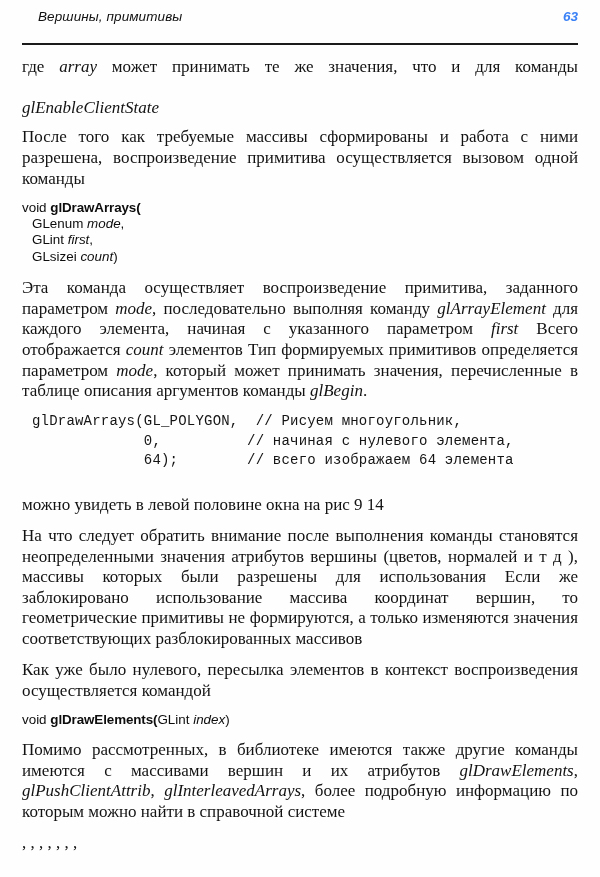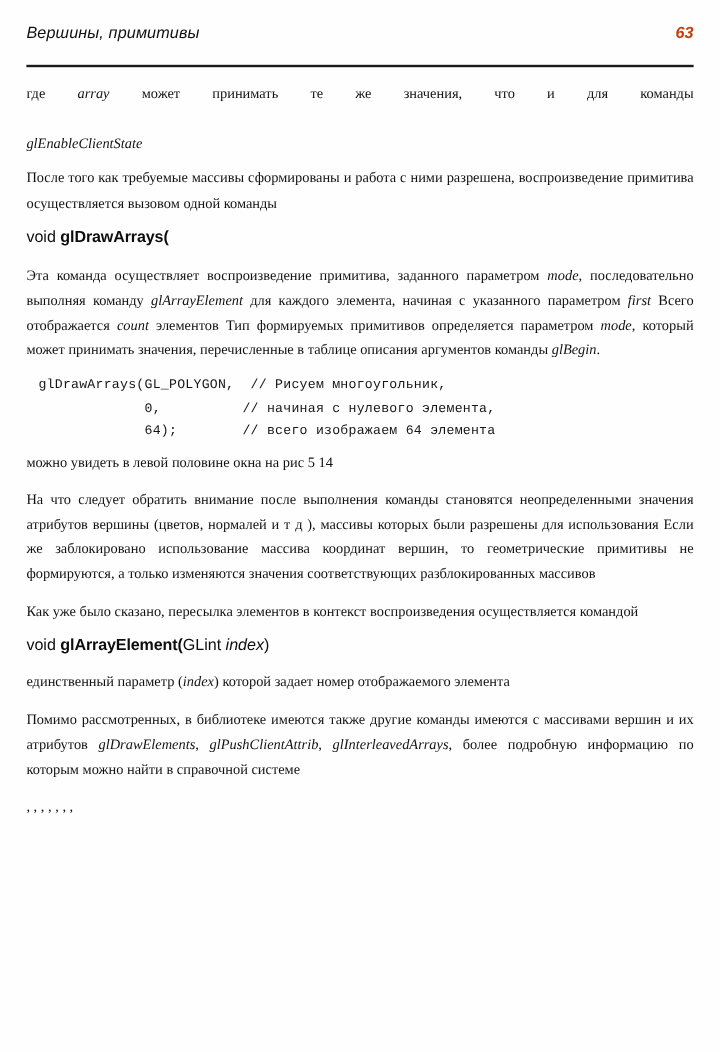--- a/index.html
+++ b/index.html
@@ -25,55 +25,56 @@
     box-sizing: border-box;
     padding: 0 22px 0 22px;
     background: #fefefe;
   }
 
   
   .header {
     position: relative;
     height: 34px;
     display: flex;
-    align-items: flex-end;
+    align-items: center;
     justify-content: space-between;
-    padding-bottom: 19px;
+    padding-bottom: 8px;
+    margin-left: 16px;
   }
   .header-title {
     font-family: "Liberation Sans", "DejaVu Sans", sans-serif;
     font-style: italic;
     font-size: 13.5px;
     letter-spacing: 0.1px;
     color: #101010;
     line-height: 1;
   }
   .header-folio {
     font-family: "Liberation Sans", "DejaVu Sans", sans-serif;
     font-style: italic;
     font-weight: 600;
     font-size: 13.5px;
-    color: #c2410c;
+    color: #3b82f6;
     line-height: 1;
   }
   .header-rule {
     height: 1.6px;
     background: #1a1a1a;
     margin: 1px 0 0 0;
     width: 100%;
   }
 
   
   .content {
     padding-top: 12px;
   }
 
   p.body {
     margin: 0 0 10.5px 0;
-    font-size: 12px;
+    font-size: 17px;
     line-height: 20.6px;
     text-align: justify;
     text-justify: inter-word;
     hyphens: manual;
   }
   p.body.tight {
     margin-bottom: 9px;
   }
   p.body i, p.body em {
     font-style: italic;
@@ -102,24 +103,24 @@
   .sig .ptype { font-weight: 400; }
   .sig .pname { font-style: italic; }
   .sig-line { white-space: pre; }
   .sig-params .sig-line { padding-left: 10px; }
   .sig.block { margin-top: 2px; margin-bottom: 13px; }
   .sig.inline { margin-top: 2px; margin-bottom: 12px; }
 
   
   .code {
     font-family: "Liberation Mono", "DejaVu Sans Mono", monospace;
-    font-size: 11px;
+    font-size: 14px;
     line-height: 19.5px;
     white-space: pre;
-    margin: 4px 0 4px 0;
+    margin: 4px 0 24px 0;
     padding-left: 10px;
     color: #141414;
     letter-spacing: 0.2px;
   }
 </style>
 </head>
 <body>
 
 <div class="page">
 
@@ -135,39 +136,43 @@
       <span class="justified-loose" style="display:block;">
         <span>где </span><em>array</em><span> может принимать те же значения, что и для команды</span>
       </span>
       <em>glEnableClientState</em>
     </p>
 
     <p class="body">После того как требуемые массивы сформированы и работа с ними разрешена, воспроизведение примитива осуществляется вызовом одной команды</p>
 
     <div class="sig block">
       <div class="sig-line"><span class="ret">void </span><span class="fname">glDrawArrays(</span></div>
+      <div class="sig-params">
+        <div class="sig-line"><span class="ptype">GLenum </span><span class="pname">mode</span><span>,</span></div>
+        <div class="sig-line"><span class="ptype">GLint </span><span class="pname">first</span><span>,</span></div>
+        <div class="sig-line"><span class="ptype">GLsizei </span><span class="pname">count</span><span>)</span></div>
+      </div>
     </div>
 
     <p class="body"><span>Эта команда осуществляет воспроизведение примитива, заданного параметром </span><em>mode</em><span>, последовательно выполняя команду </span><em>glArrayElement</em><span> для каждого элемента, начиная с указанного параметром </span><em>first</em><span> Всего отображается </span><em>count</em><span> элементов Тип формируемых примитивов определяется параметром </span><em>mode</em><span>, который может принимать значения, перечисленные в таблице описания аргументов команды </span><em>glBegin</em><span>.</span></p>
 
 
     <div class="code"><span class="code-line">glDrawArrays(GL_POLYGON,  // Рисуем многоугольник,</span>
 <span class="code-line">             0,          // начиная с нулевого элемента,</span>
 <span class="code-line">             64);        // всего изображаем 64 элемента</span></div>
 
-    <p class="body">можно увидеть в левой половине окна на рис  5 14</p>
+    <p class="body">можно увидеть в левой половине окна на рис  9 14</p>
 
     <p class="body">На что следует обратить внимание  после выполнения команды становятся неопределенными значения атрибутов вершины (цветов, нормалей и т д ), массивы которых были разрешены для использования  Если же заблокировано использование массива координат вершин, то геометрические примитивы не формируются, а только изменяются значения соответствующих разблокированных массивов</p>
 
-    <p class="body">Как уже было сказано, пересылка элементов в контекст воспроизведения осуществляется командой</p>
+    <p class="body">Как уже было нулевого, пересылка элементов в контекст воспроизведения осуществляется командой</p>
 
     <div class="sig inline">
-      <div class="sig-line"><span class="ret">void </span><span class="fname">glArrayElement(</span><span class="ptype">GLint </span><span class="pname">index</span><span>)</span></div>
+      <div class="sig-line"><span class="ret">void </span><span class="fname">glDrawElements(</span><span class="ptype">GLint </span><span class="pname">index</span><span>)</span></div>
     </div>
 
-    <p class="body"><span>единственный параметр (</span><em>index</em><span>) которой задает номер отображаемого элемента</span></p>
 
     <p class="body"><span>Помимо рассмотренных, в библиотеке имеются также другие команды имеются с массивами вершин и их атрибутов  </span><em>glDrawElements</em><span>, </span><em>glPushClientAttrib</em><span>, </span><em>glInterleavedArrays</em><span>, более подробную информацию по которым можно найти в справочной системе</span></p>
 
     <p class="body">, , , , , , , </p>
 
   </div>
 </div>
 
 </body></html>

